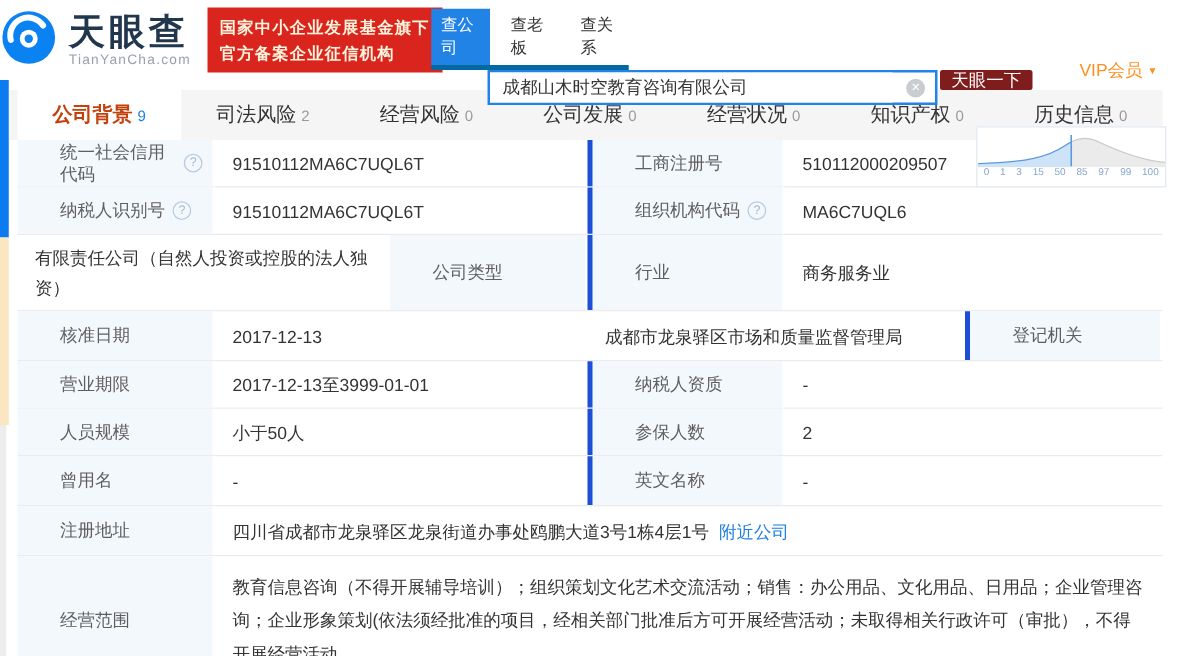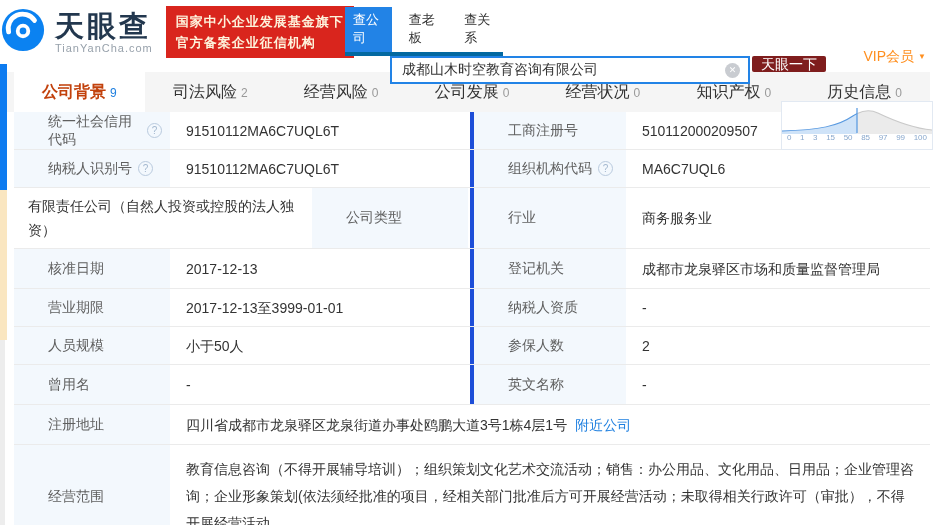--- a/index.html
+++ b/index.html
@@ -183,24 +183,24 @@
       <div class="cell lbl l2">
           <span>行业</span>
         </div>
       <div class="cell val v2">商务服务业</div>
     </div>
     <div class="trow h40">
       <div class="cell lbl">
           <span>核准日期</span>
         </div>
       <div class="cell val v1">2017-12-13</div>
+      <div class="cell val v2">成都市龙泉驿区市场和质量监督管理局</div>
       <div class="cell lbl l2">
           <span>登记机关</span>
         </div>
-      <div class="cell val v2">成都市龙泉驿区市场和质量监督管理局</div>
     </div>
     <div class="trow">
       <div class="cell lbl">
           <span>营业期限</span>
         </div>
       <div class="cell val v1">2017-12-13至3999-01-01</div>
       <div class="cell lbl l2">
           <span>纳税人资质</span>
         </div>
       <div class="cell val v2">-</div>

